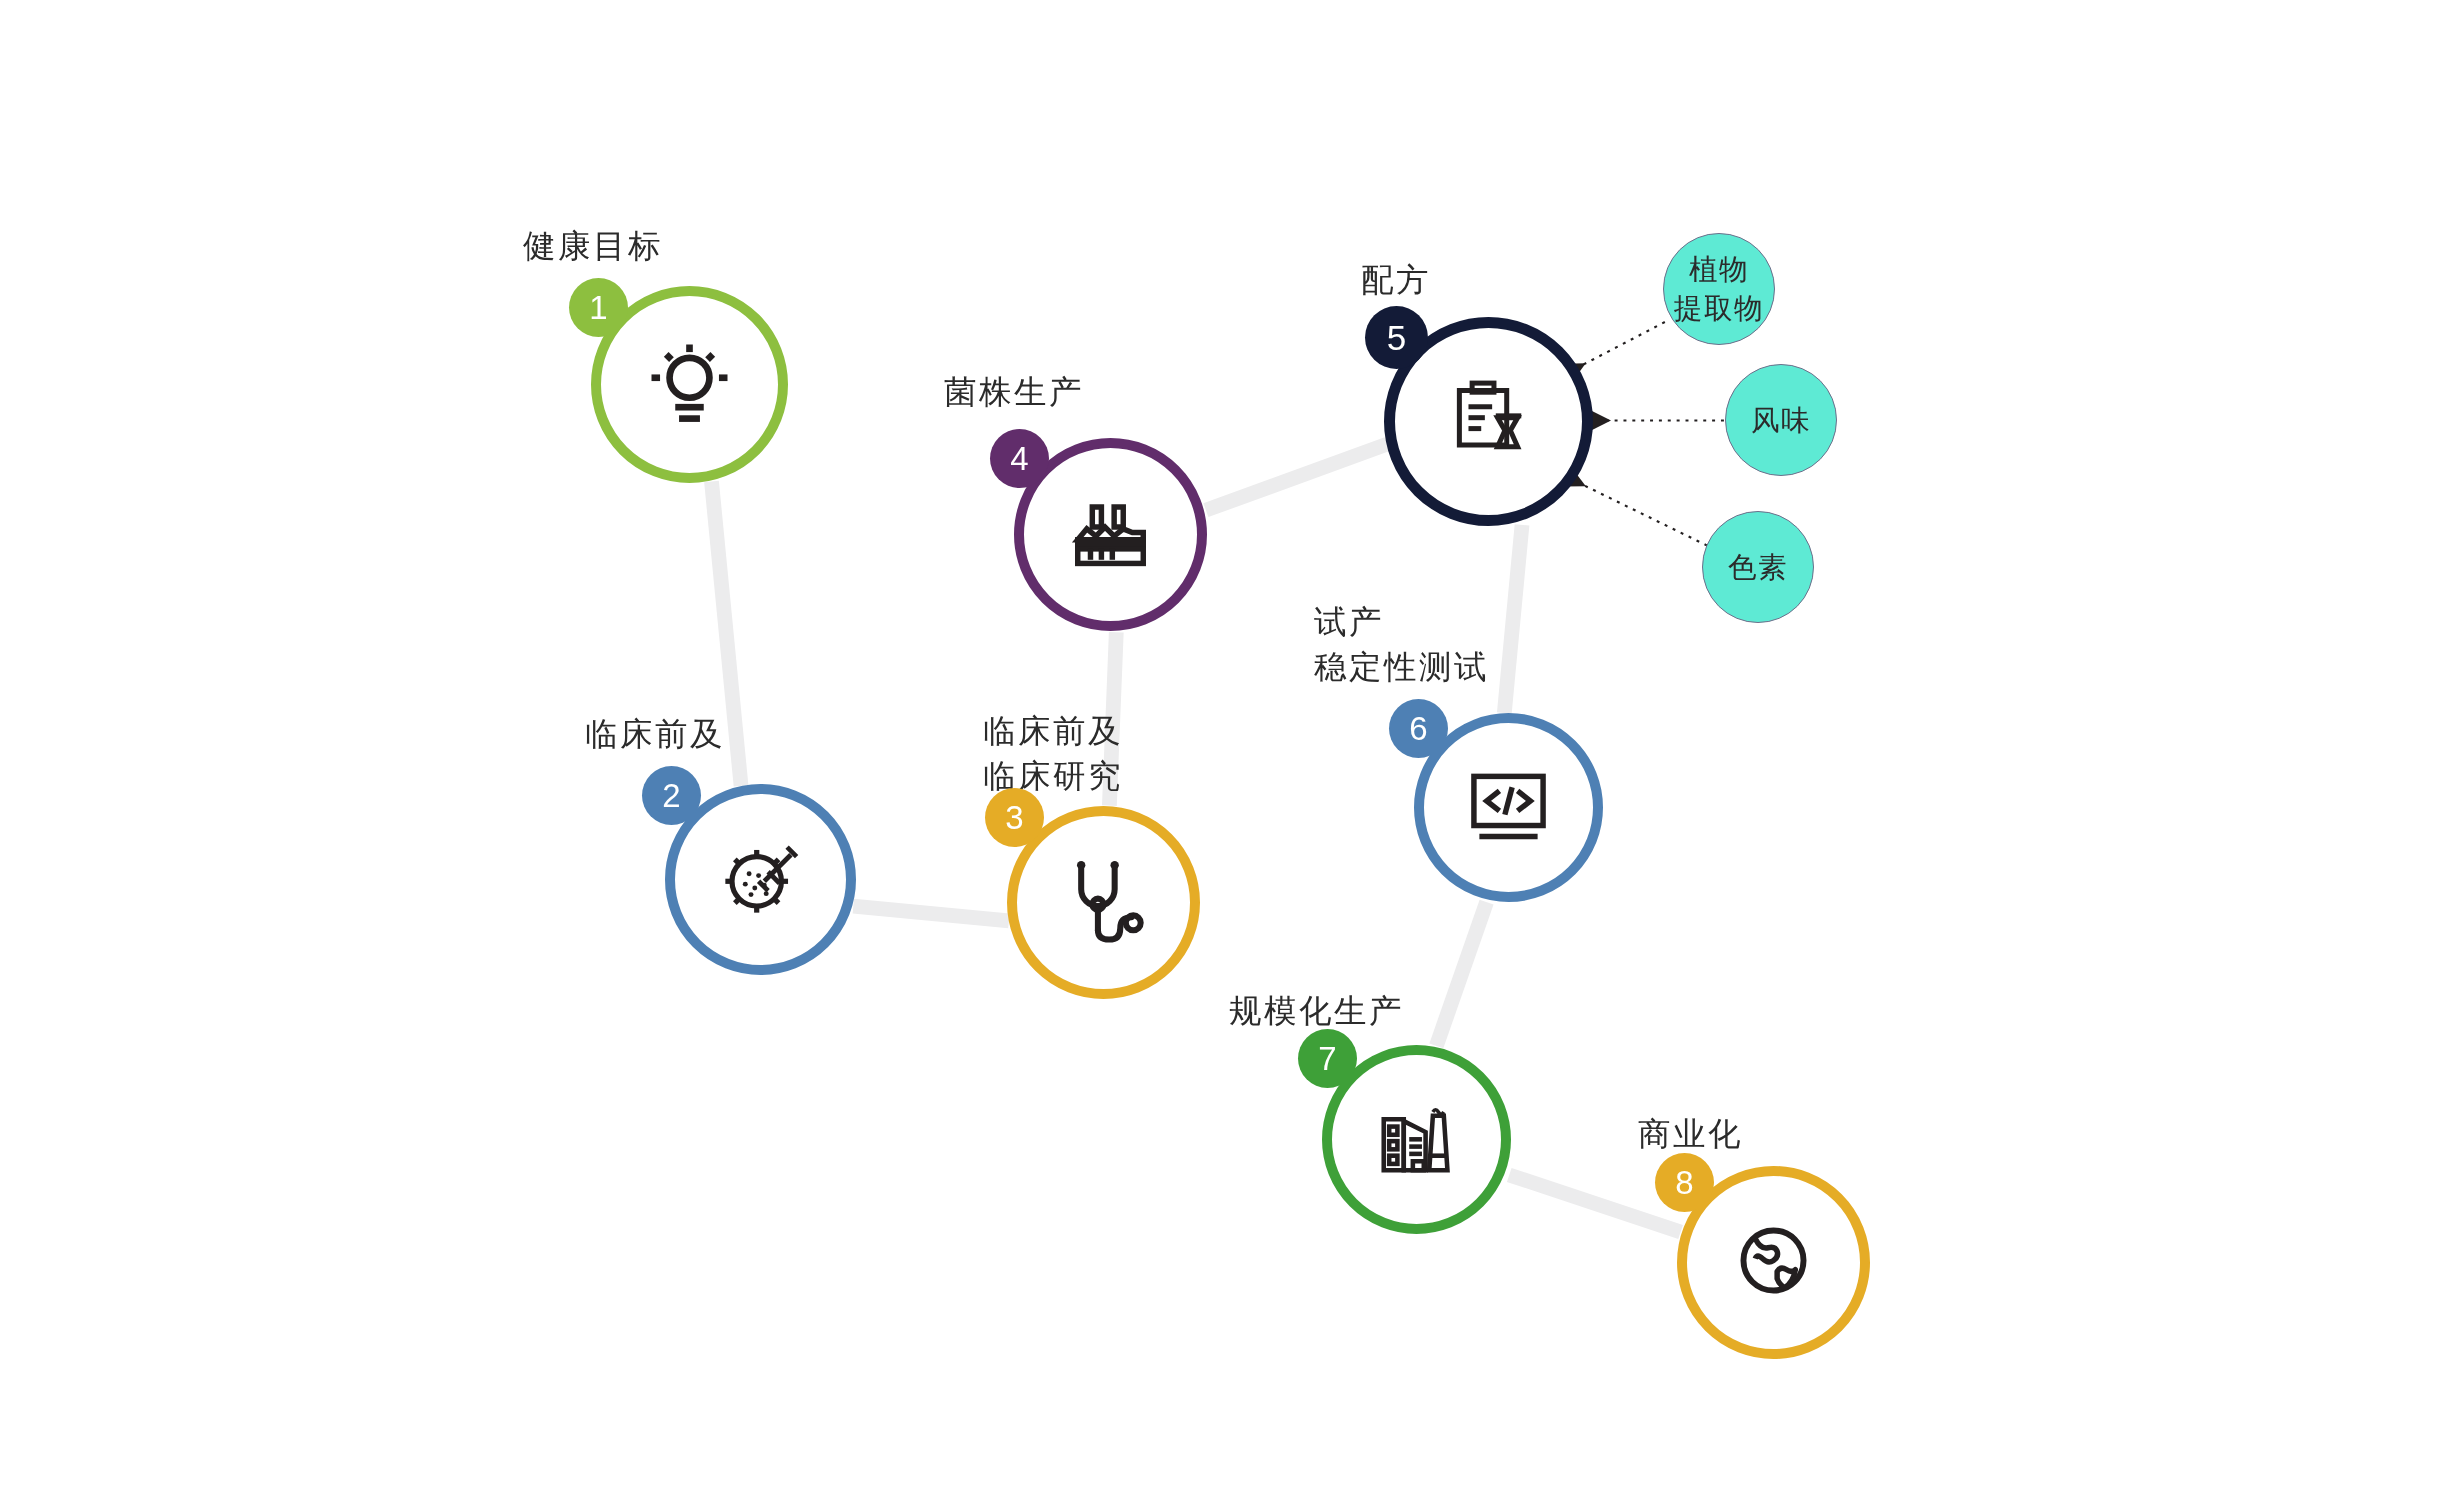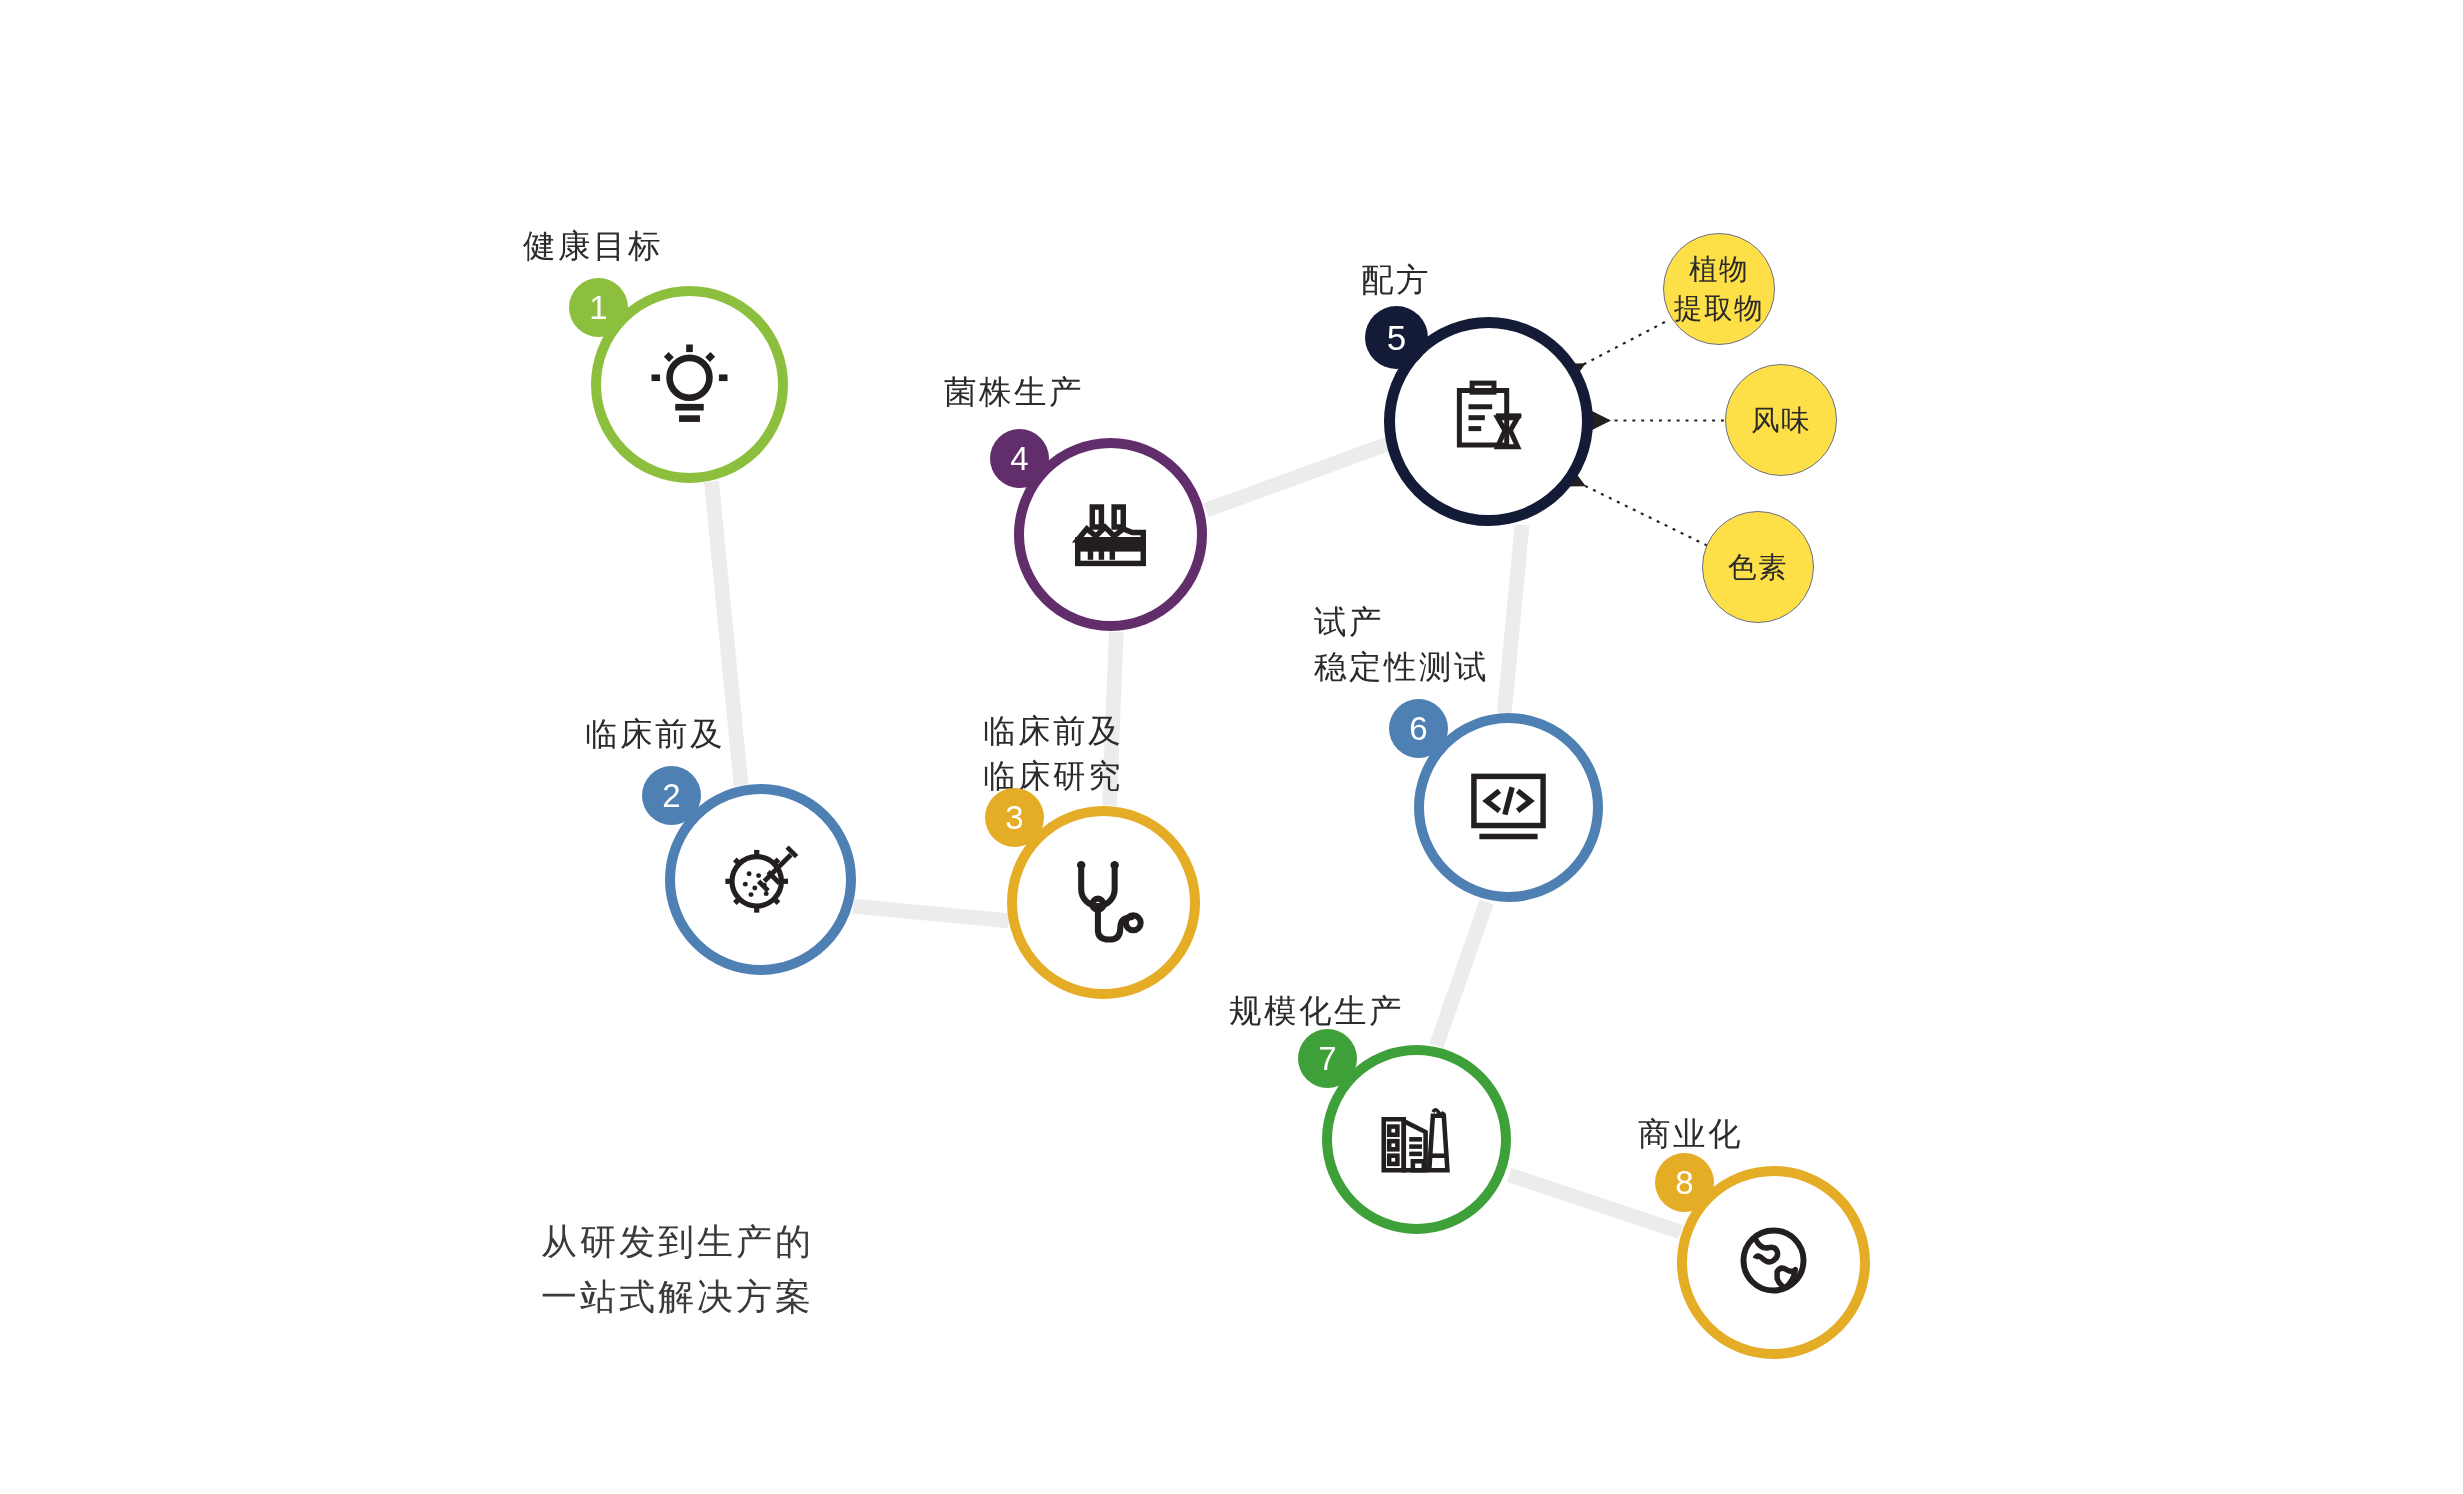--- a/index.html
+++ b/index.html
@@ -59,21 +59,21 @@
     color: #2b2b2b;
     white-space: pre-line;
     z-index: 4;
   }
   
   .sat {
     position: absolute;
     box-sizing: border-box;
     border-radius: 50%;
     border: 1.6px solid #6d6e8a;
-    background: #fde047;
+    background: #5eead4;
     display: flex;
     align-items: center;
     justify-content: center;
     text-align: center;
     font-size: 28.6px;
     line-height: 1.35;
     letter-spacing: 1.5px;
     color: #2b2b2b;
     white-space: pre-line;
     z-index: 5;
@@ -246,17 +246,15 @@
       <path d="M54 62 q4 -6 10 -2 q6 4 10 0 q-2 14 -12 20 q-6 -4 -8 -10 z" stroke-width="6"></path>
     </svg></span>
       </div>
       <div class="badge" style="left: 1655px; top: 1153px; width: 59px; height: 59px; background: rgb(229, 172, 38); font-size: 33px;">8</div>
       <div class="sat" style="left: 1663px; top: 233px; width: 112px; height: 112px; border-color: rgb(109, 110, 138);">植物
 提取物</div>
       <div class="sat" style="left: 1725px; top: 364px; width: 112px; height: 112px; border-color: rgb(109, 110, 138);">风味</div>
       <div class="sat" style="left: 1702px; top: 511px; width: 112px; height: 112px; border-color: rgb(109, 110, 138);">色素</div>
     </div>
 
-  <div id="caption">从研发到生产的
-一站式解决方案</div>
 
 </div>
 
 
 </body></html>

